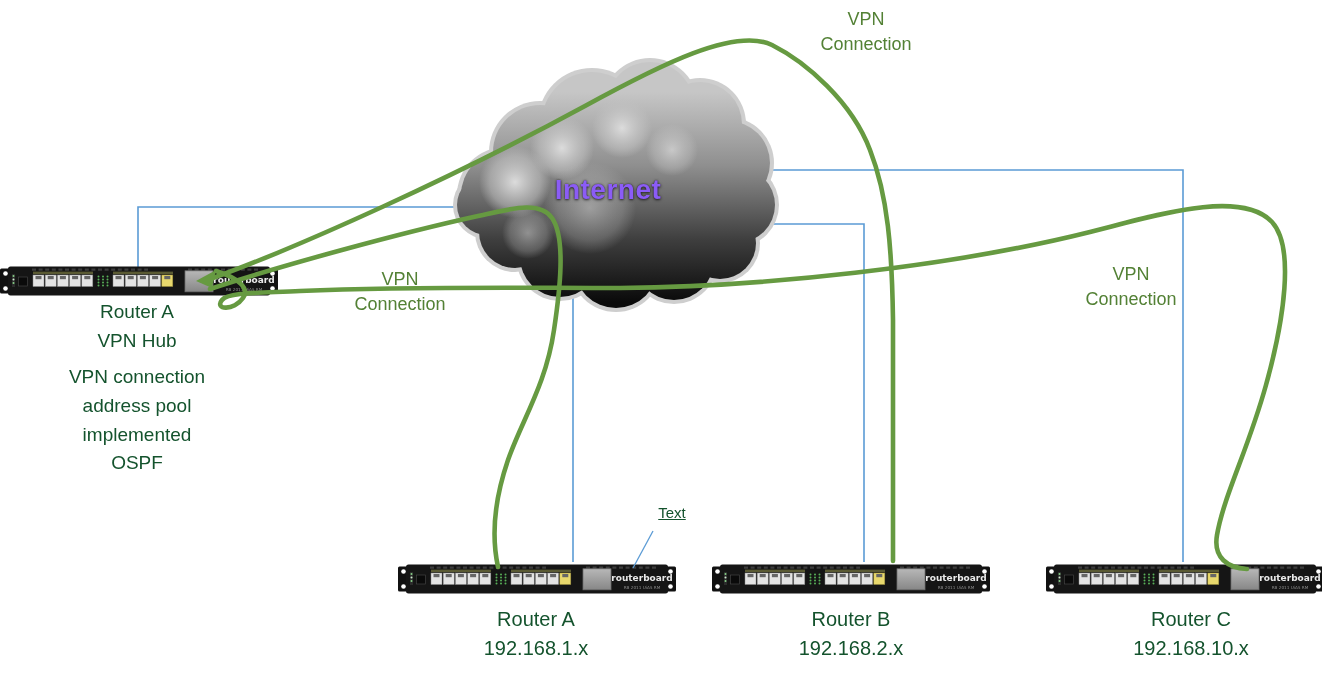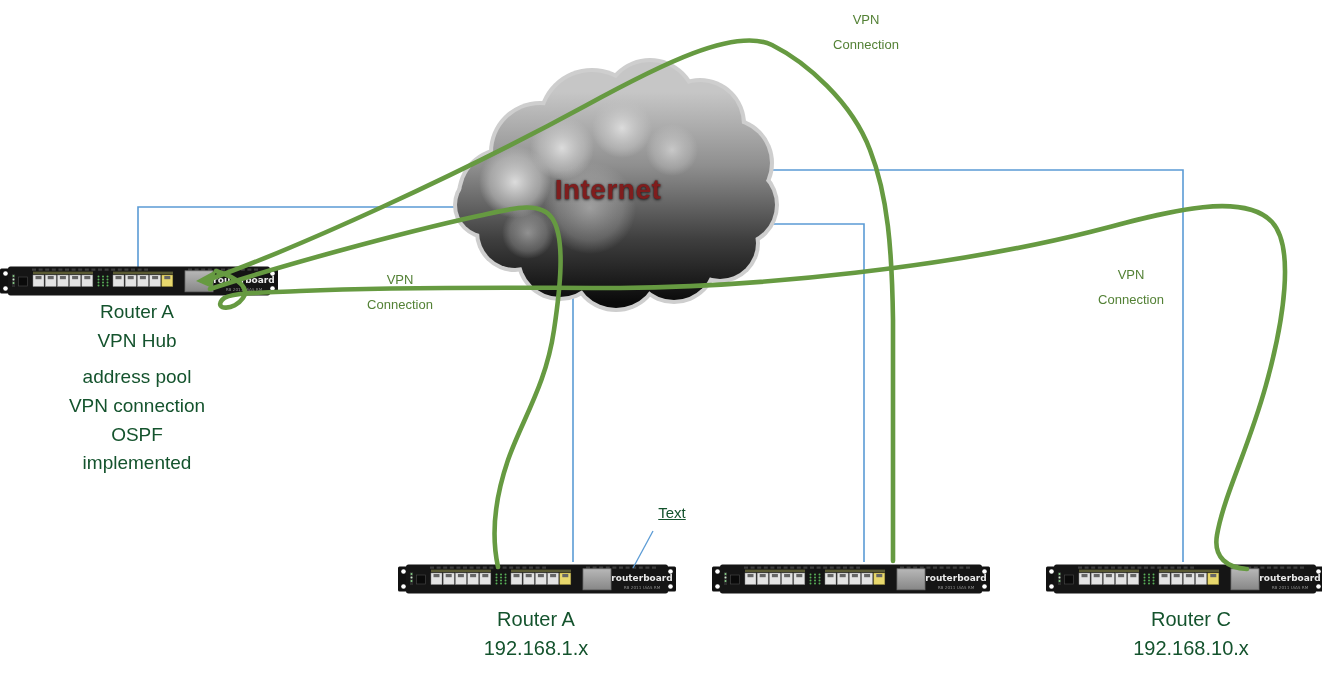--- a/index.html
+++ b/index.html
@@ -7,23 +7,23 @@
     position:relative;width:1322px;height:673px;background:#ffffff;
     overflow:hidden;font-family:"Liberation Sans",sans-serif;
   }
   .canvas svg.scene{position:absolute;left:0;top:0;}
   .lbl{position:absolute;transform:translateX(-50%);text-align:center;white-space:nowrap;}
   .blue{color:#14532d;}
   .green{color:#538135;}
   .hub-name{font-size:19px;line-height:28.5px;}
   .hub-notes{font-size:19px;line-height:28.8px;}
   .router-lbl{font-size:20px;line-height:29px;}
-  .vpn-lbl{font-size:13px;line-height:25px;}
+  .vpn-lbl{font-size:18px;line-height:25px;}
   .internet-lbl{
-    font-size:28px;font-weight:bold;color:#7f1d1d;
+    font-size:28px;font-weight:bold;color:#8b5cf6;
     text-shadow:0 1px 3px rgba(0,0,0,.65), 0 0 2px rgba(0,0,0,.5);
     letter-spacing:.5px;
   }
   .callout-lbl{font-size:15px;text-decoration:underline;}
 </style>
 </head>
 <body>
 
 <div class="canvas">
 
@@ -191,31 +191,35 @@
     <div>VPN</div>
     <div>Connection</div>
   </div>
 
   <div class="lbl hub-name blue" style="left:137px;top:298px;">
     <div>Router A</div>
     <div>VPN Hub</div>
   </div>
 
   <div class="lbl hub-notes blue" style="left:137px;top:363px;">
+    <div>VPN connection</div>
     <div>address pool</div>
-    <div>VPN connection</div>
+    <div>implemented</div>
     <div>OSPF</div>
-    <div>implemented</div>
   </div>
 
   <div class="lbl router-lbl blue" style="left:536px;top:605px;">
     <div>Router A</div>
     <div>192.168.1.x</div>
   </div>
 
+  <div class="lbl router-lbl blue" style="left:851px;top:605px;">
+    <div>Router B</div>
+    <div>192.168.2.x</div>
+  </div>
 
   <div class="lbl router-lbl blue" style="left:1191px;top:605px;">
     <div>Router C</div>
     <div>192.168.10.x</div>
   </div>
 
   <div class="lbl callout-lbl blue" style="left:672px;top:504px;">Text</div>
 
 </div>
 

